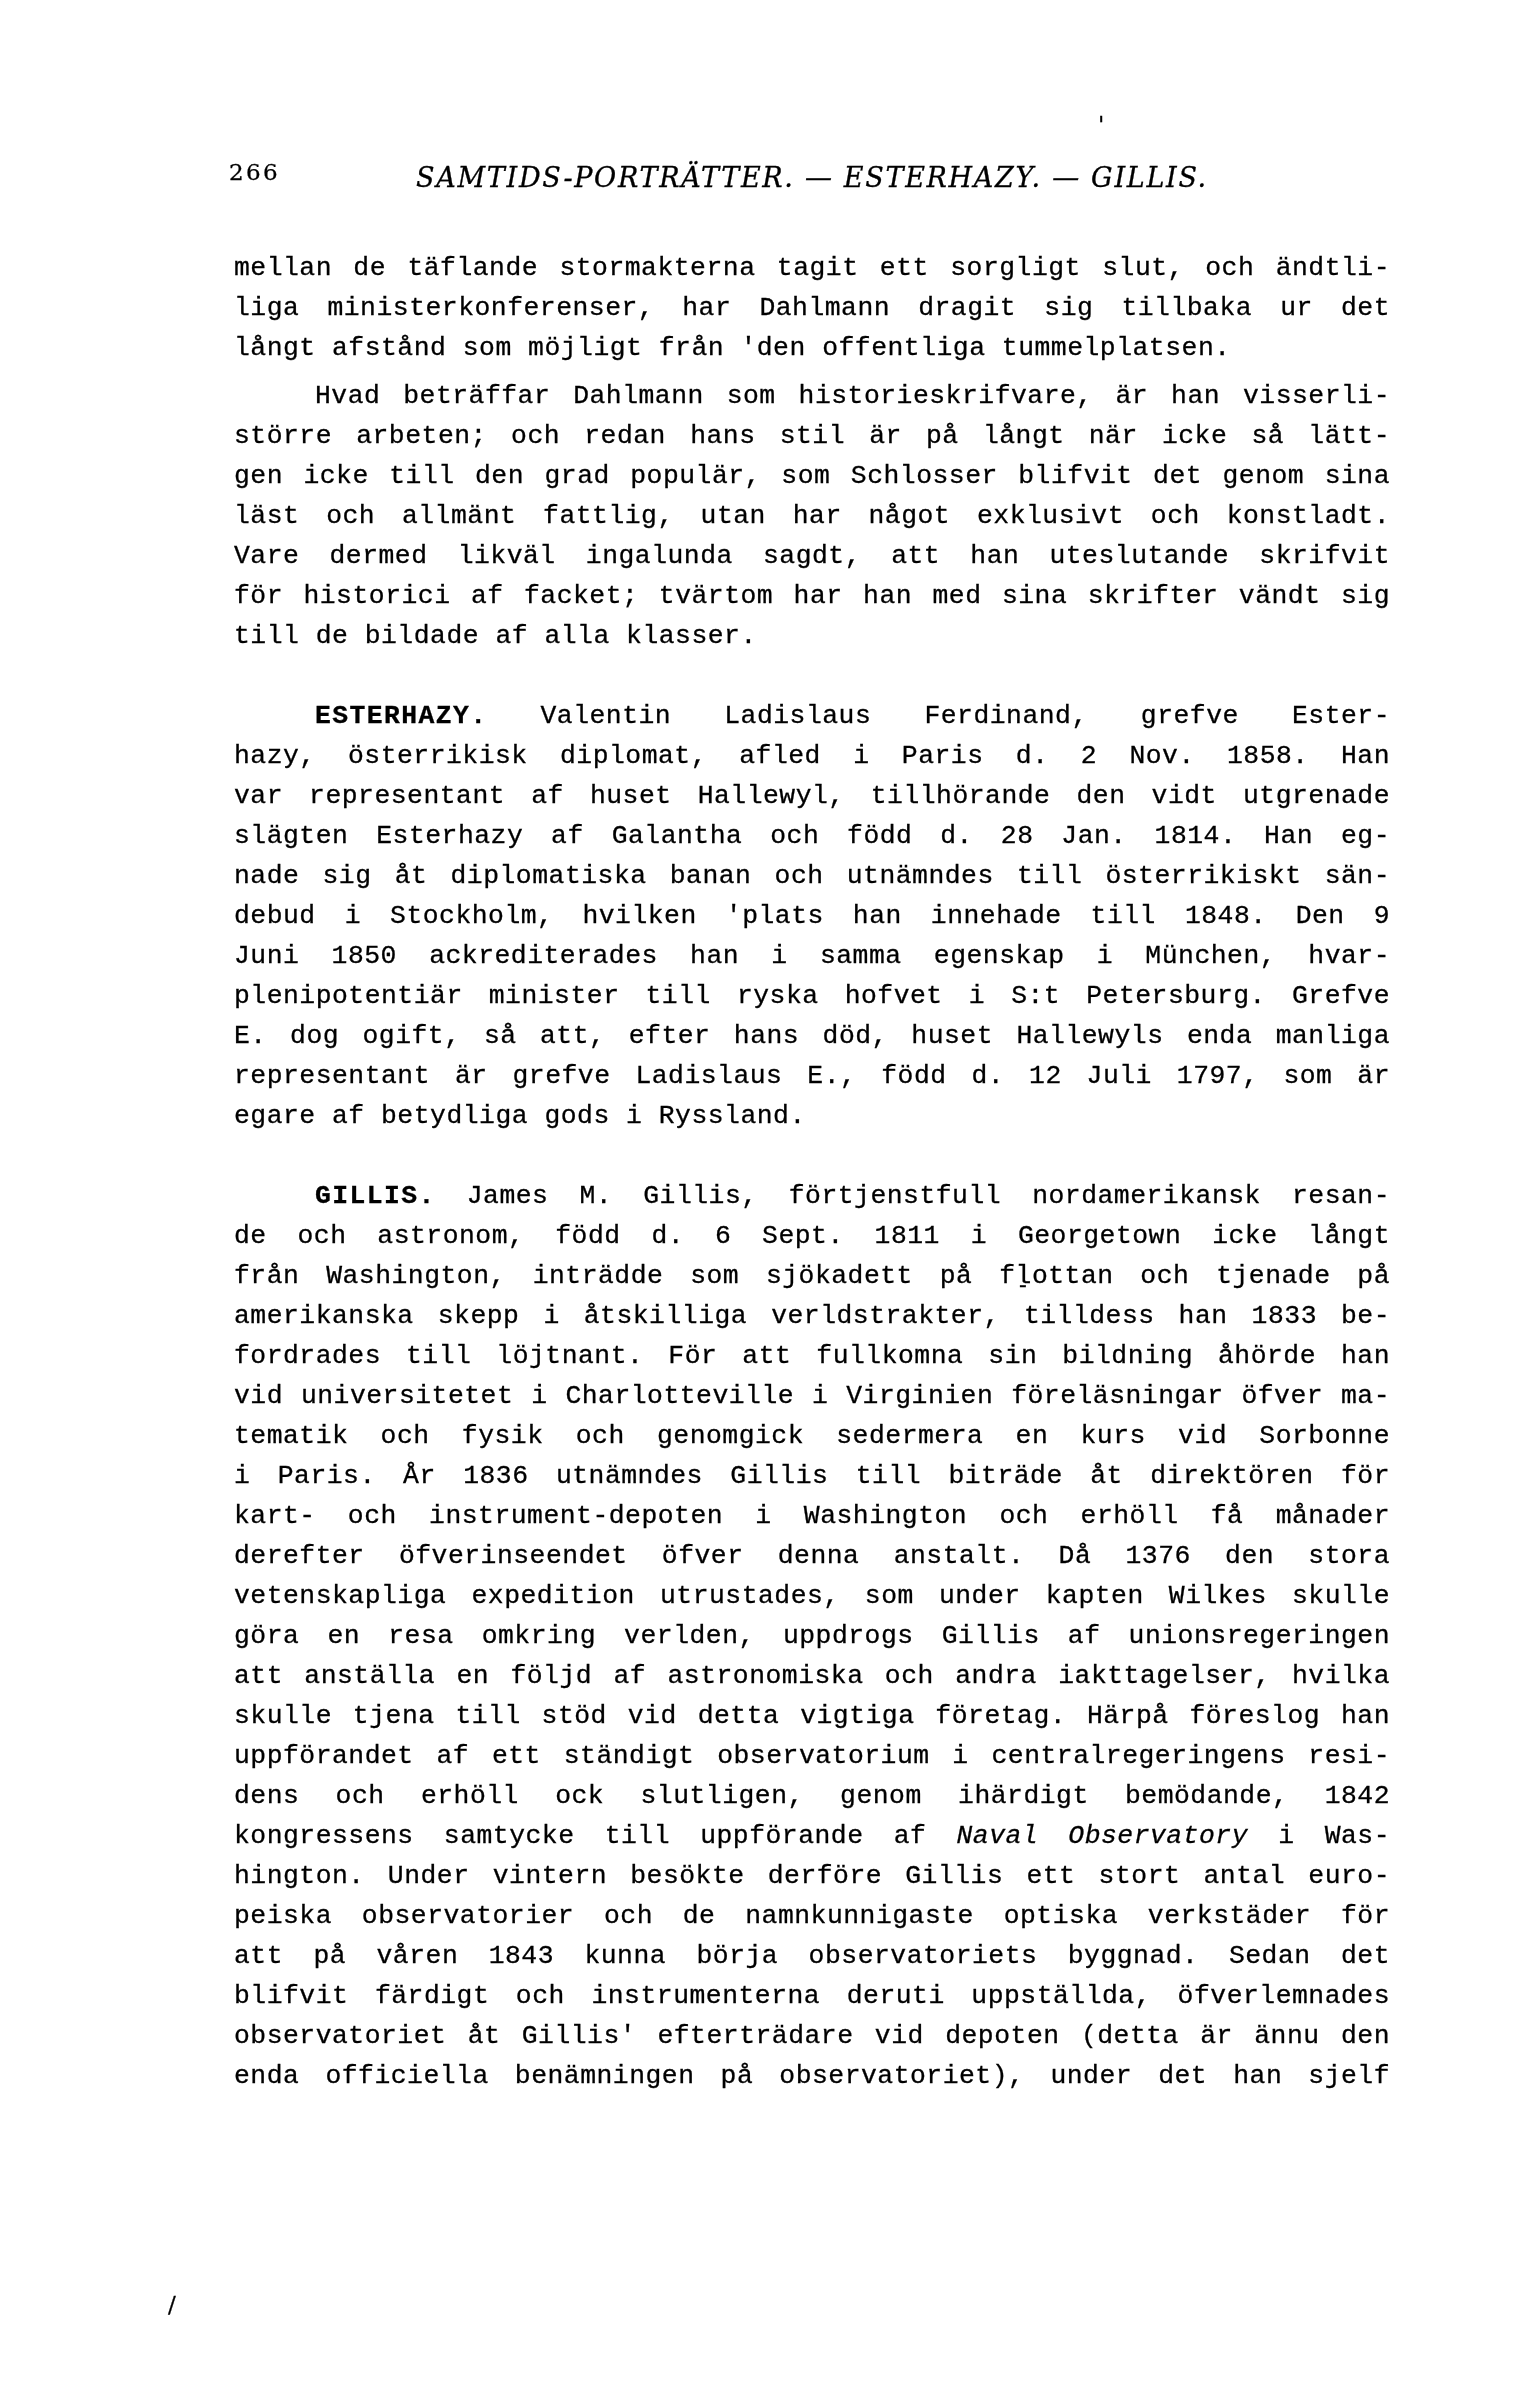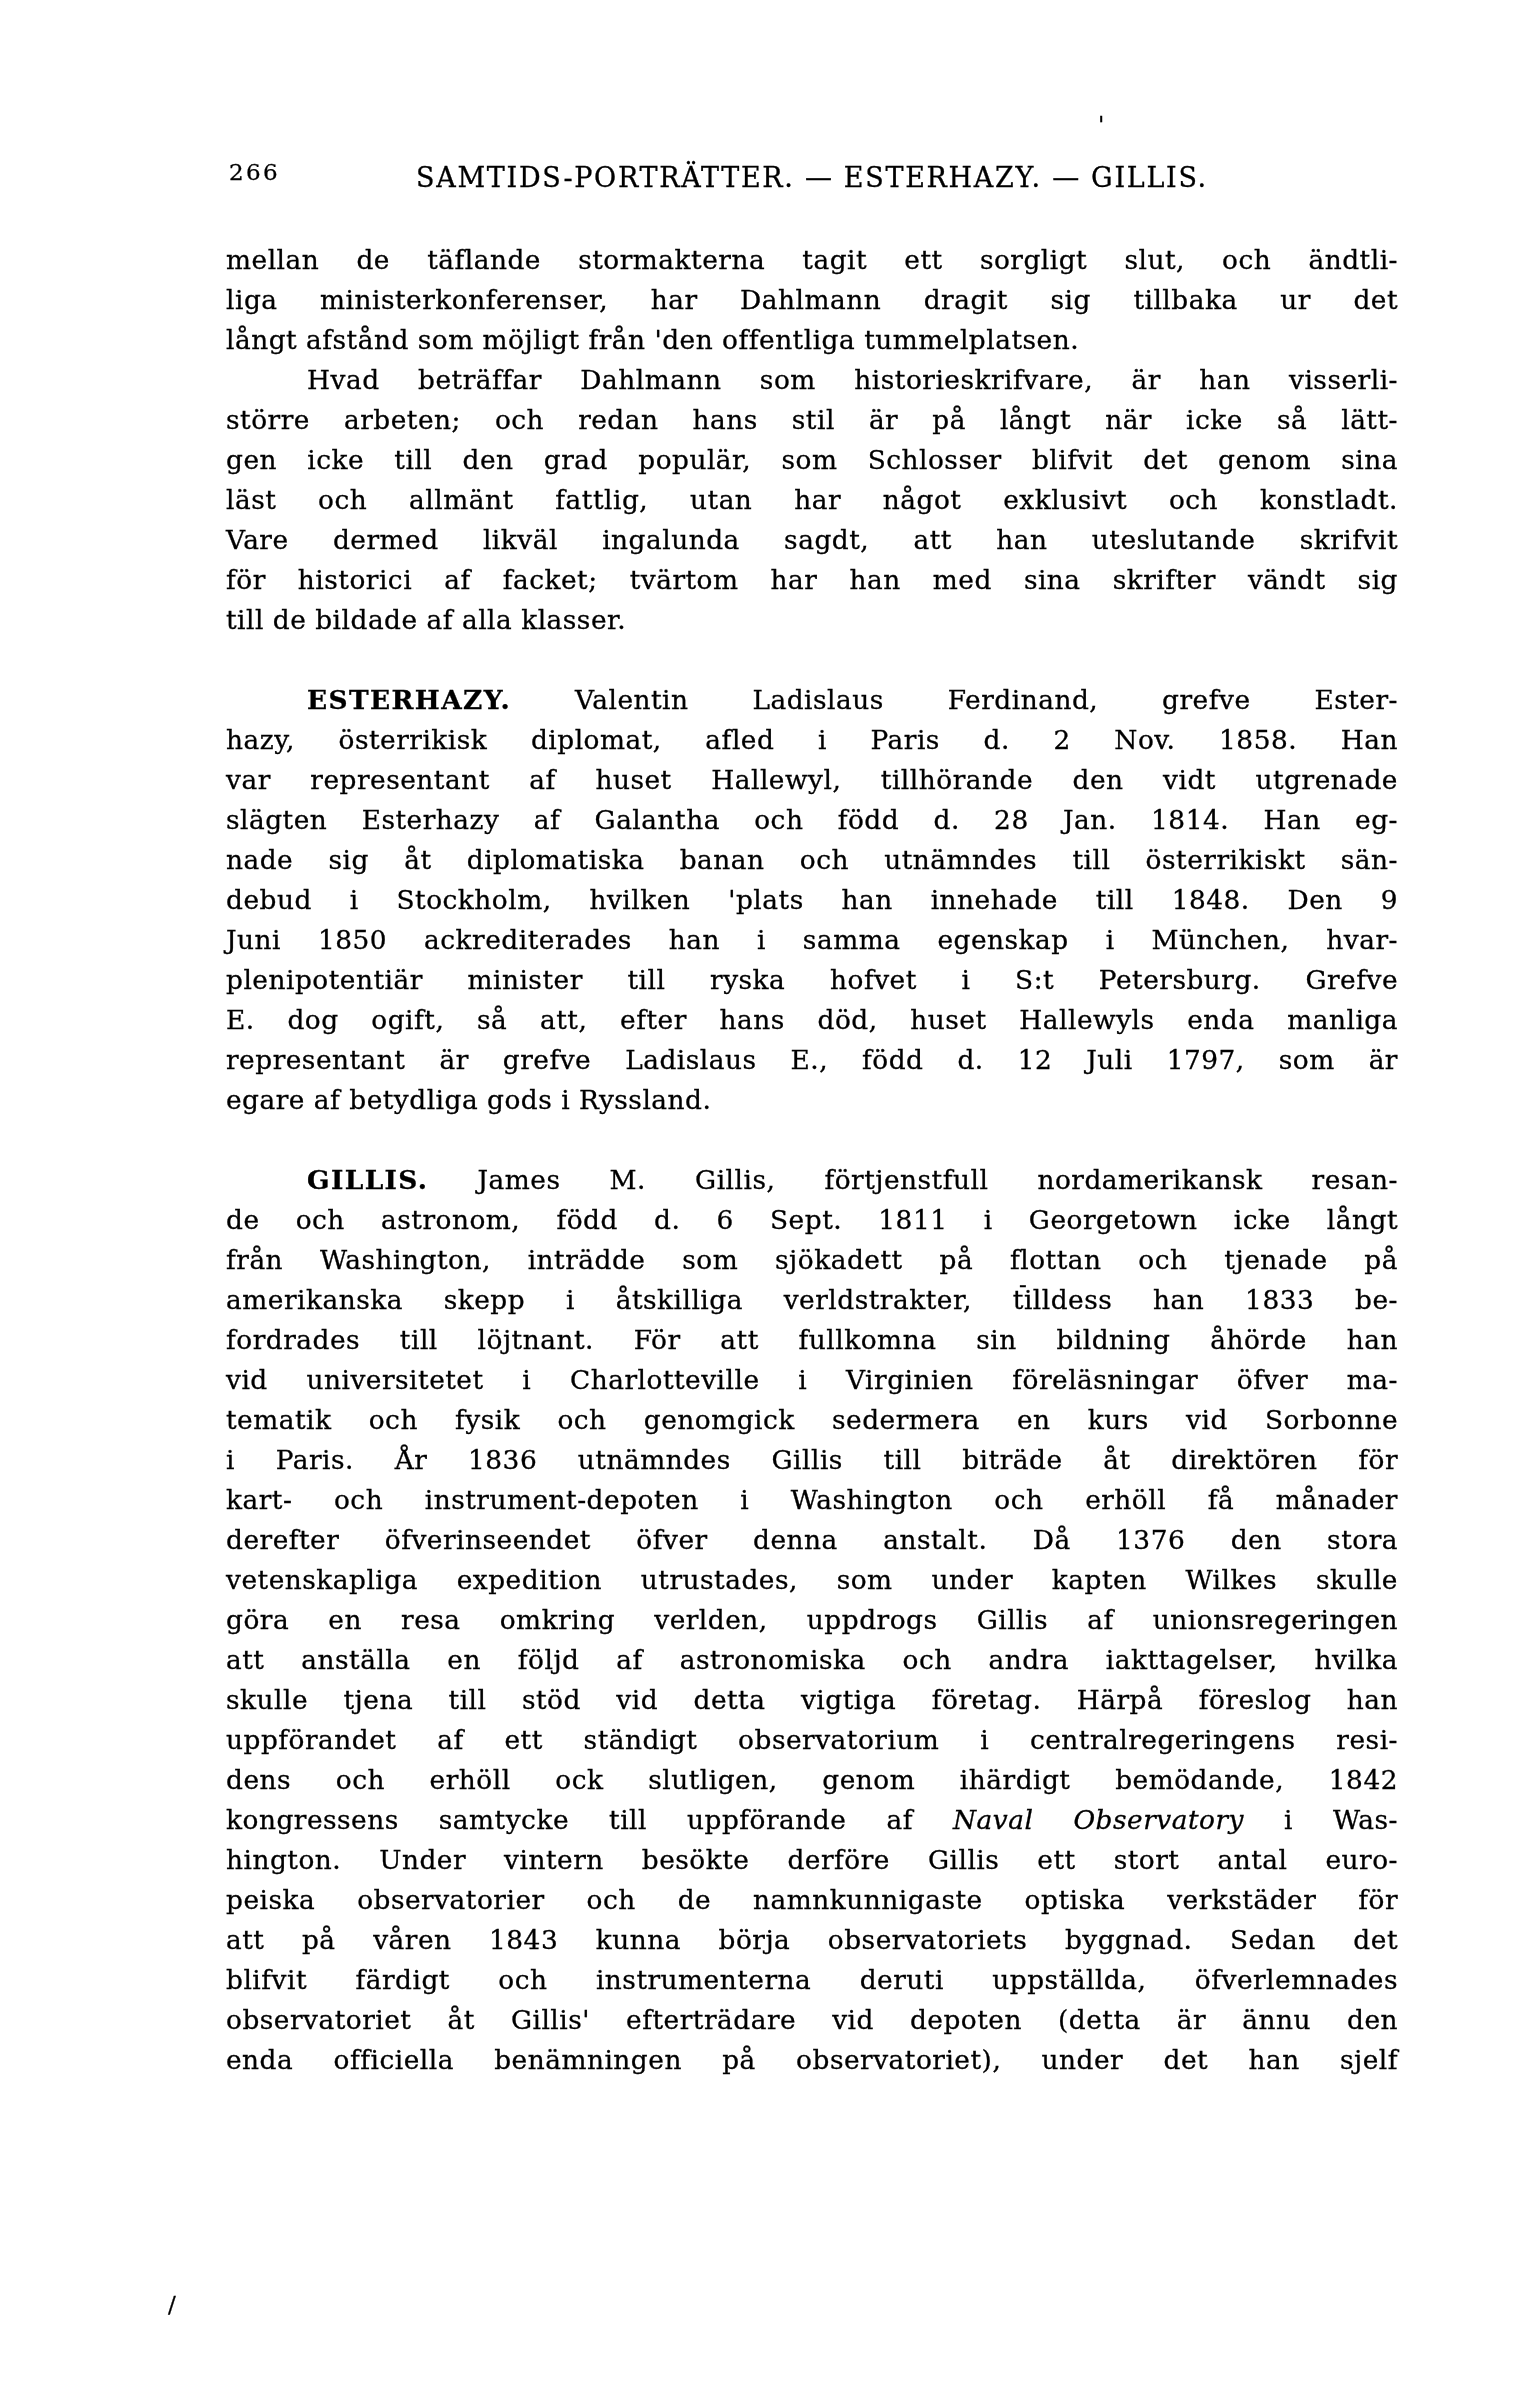--- a/index.html
+++ b/index.html
@@ -29,31 +29,32 @@
   }
   .header-title {
     position: absolute;
     left: 0;
     right: 0;
     top: 0;
     text-align: center;
     font-size: 27px;
     letter-spacing: 1.7px;
     white-space: nowrap;
+    font-style: italic;
   }
   .text-block {
     position: absolute;
     left: 226px;
     top: 240px;
     width: 1172px;
     font-size: 26.4px;
     line-height: 40px;
     letter-spacing: 0.5px;
   }
-  .paragraph { margin: 0; }
+  .paragraph { margin: 8px; font-family: Liberation Mono, monospace; }
   .paragraph.gap { margin-top: 40px; }
   .line {
     text-align: justify;
     text-align-last: justify;
   }
   .line.no-just {
     text-align: right;
     text-align-last: left;
   }
   .line.indent { padding-left: 81px; }

